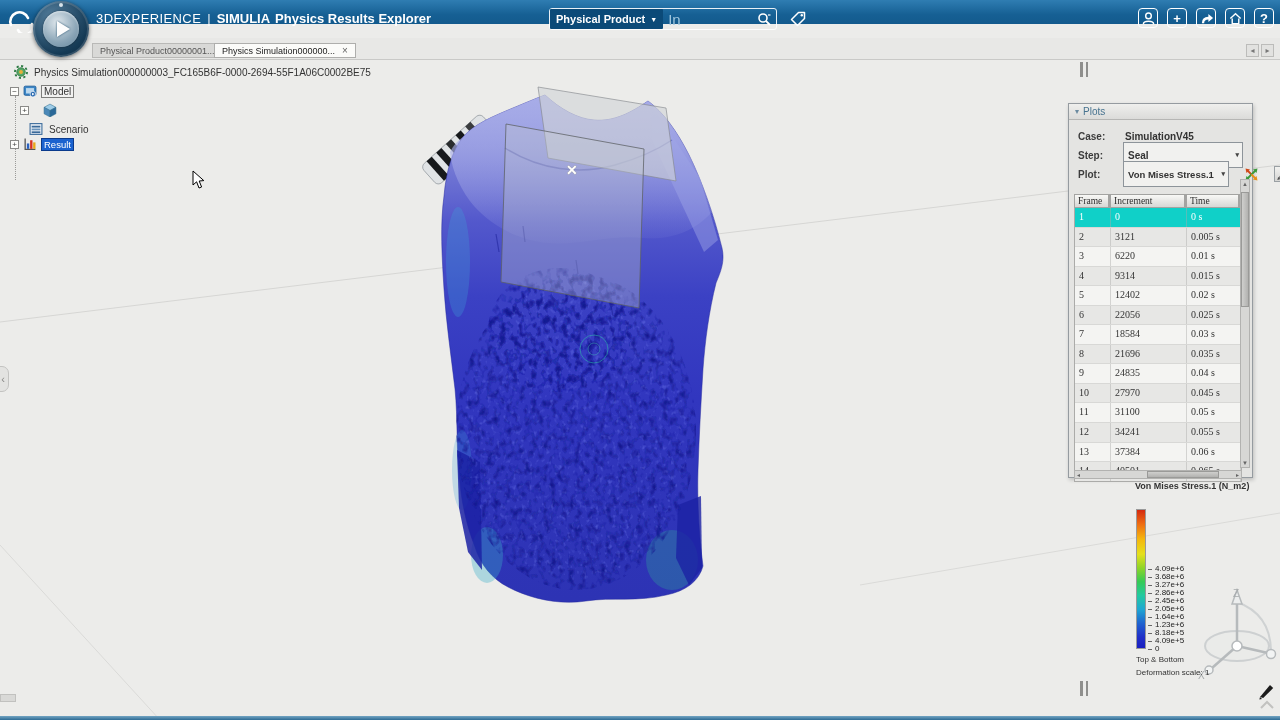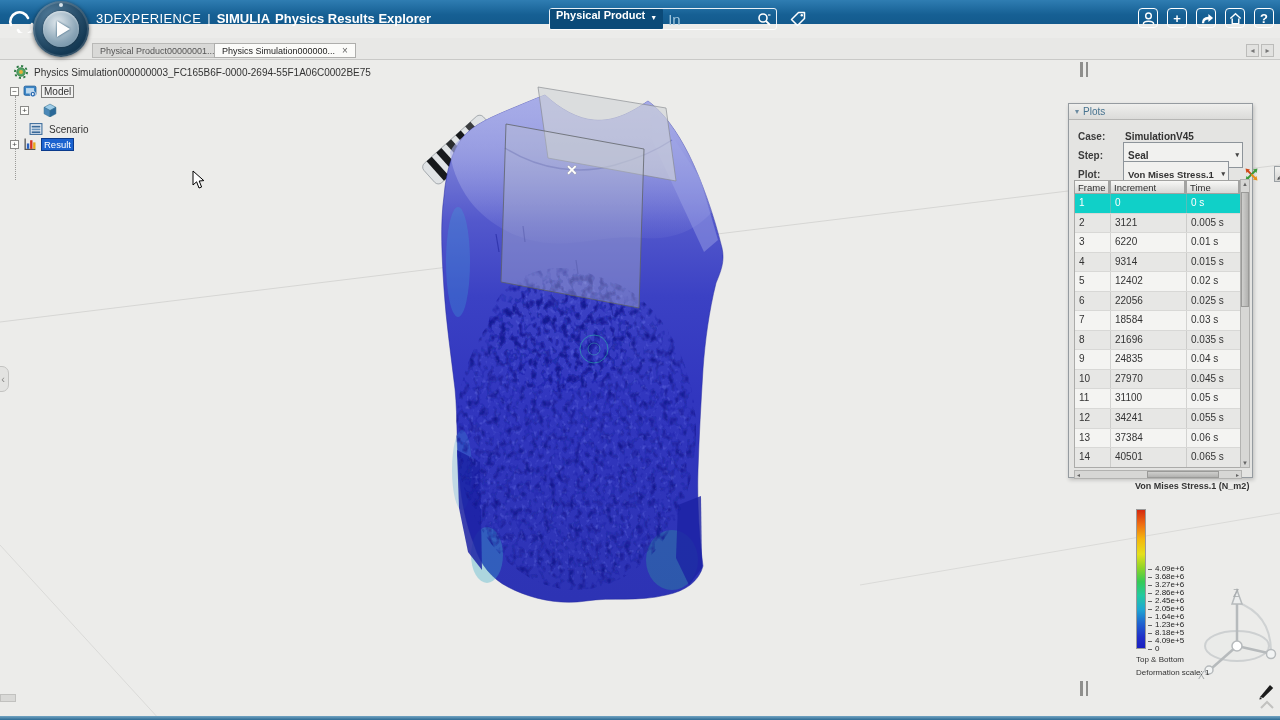--- a/index.html
+++ b/index.html
@@ -22,21 +22,21 @@
   .compass-tick { position:absolute; left:26px; top:2px; width:4px; height:4px; border-radius:50%; background:#d7e2e9; }
   .app-title { position:absolute; left:96px; top:11px; color:#fff; font-size:13px; white-space:nowrap; }
   .app-title .brand { font-weight:400; letter-spacing:.4px; }
   .app-title .sep { margin:0 6px; opacity:.9; }
   .app-title .bold { font-weight:700; }
   .app-title .rest { font-weight:600; margin-left:5px; }
 
   .search-box { position:absolute; left:549px; top:8px; width:228px; height:22px;
     border:1.5px solid rgba(255,255,255,.9); border-radius:3px; display:flex; align-items:center; }
   .search-scope { background:#0b4a78; color:#fff; font-size:11px; font-weight:700; height:100%;
-    display:flex; align-items:flex-end; padding:8px 6px; gap:5px; border-radius:1px; cursor:default; }
+    display:flex; align-items:center; padding:0 6px; gap:5px; border-radius:1px; cursor:default; }
   .search-scope .dd { font-size:7px; }
   .search-input { flex:1; background:transparent; border:none; outline:none; color:#eaf3fa;
     font-size:15px; padding:0 5px; min-width:0; }
   .search-input::placeholder { color:#9fc6de; }
   .search-glyph { display:flex; align-items:center; padding-right:5px; gap:1px; color:#fff; }
   .tag-icon { position:absolute; left:789px; top:10px; }
   .tb-actions { position:absolute; right:6px; top:8px; display:flex; gap:9px; }
   .tb-icon { width:20px; height:20px; border:1.6px solid #fff; border-radius:4px; color:#fff;
     display:flex; align-items:center; justify-content:center; font-size:13px; font-weight:700; cursor:default; }
 
@@ -78,21 +78,21 @@
   .pp-label { width:33px; flex:none; color:#3c3c3c; }
   .pp-value { padding-left:2px; }
   .pp-select { flex:1; height:15px; background:#f1f1ef; border:1px solid #8d949a; display:flex;
     align-items:center; padding:12px 4px; position:relative; cursor:default; }
   .pp-select .dd { position:absolute; right:3px; font-size:7px; color:#444; }
   .pp-select.narrow { flex:none; width:106px; font-size:9.5px; }
   .pp-tool { width:17px; height:16px; margin-left:3px; background:linear-gradient(#f2f2f0,#d5d5d3);
     border:1px solid #9aa0a4; display:flex; align-items:center; justify-content:center; cursor:pointer; }
   .pp-tool.flat { border:none; background:transparent; }
 
-  .ft { position:absolute; left:5px; top:76px; width:168px; }
+  .ft { position:absolute; left:5px; top:90px; width:168px;font-family:Liberation Serif, serif; }
   .ft-head { display:flex; }
   .ft-hcell { background:linear-gradient(#f8f8f6,#d7d7d5); border:1px solid #a3a3a1; border-right:2px double #a3a3a1;
     height:14px; font-size:9.5px; padding:0 0 0 3px; display:flex; align-items:center; color:#2e2e2e; }
   .ft-rows { height:274px; overflow:hidden; border:1px solid #ababa9; border-top:none; }
   .ft-row { display:flex; height:19.55px; border-bottom:1px solid #d8d8d6; cursor:default; }
   .ft-row:nth-child(even) { background:#e7e7e5; }
   .ft-row:nth-child(odd) { background:#f4f4f2; }
   .ft-row.sel { background:#10d0c8; color:#fff; }
   .ft-cell { padding:3px 0 0 4px; font-size:10px; border-right:1px solid rgba(170,170,168,.45); overflow:hidden; }
   .c0 { width:36px; flex:none; } .c1 { width:76px; flex:none; } .c2 { width:54px; flex:none; }

